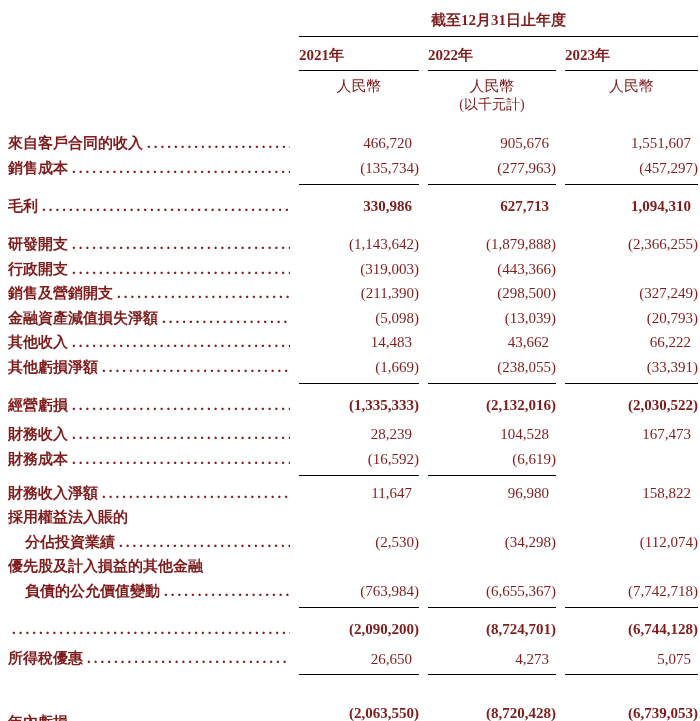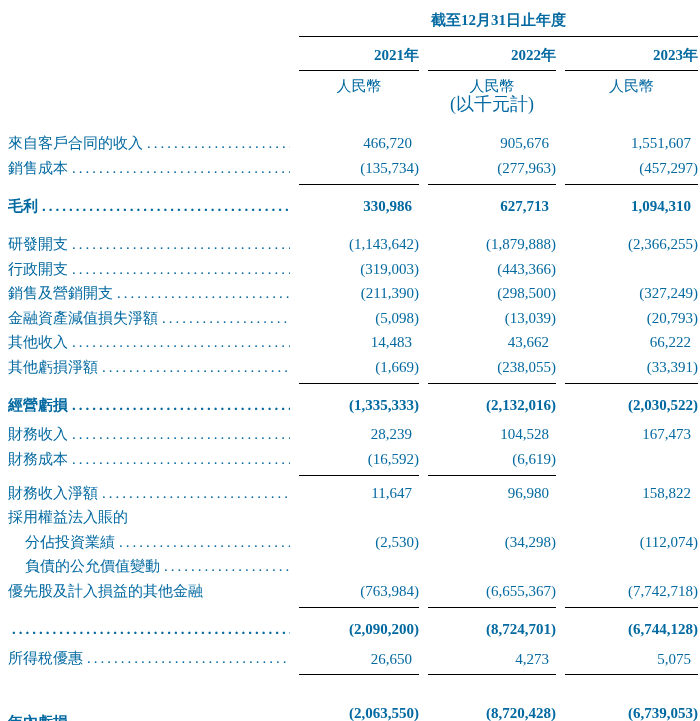--- a/index.html
+++ b/index.html
@@ -1,45 +1,45 @@
 <!DOCTYPE html>
 <html><head>
 <meta charset="utf-8">
 <style>
   html,body { margin:0; padding:0; background:#ffffff; }
   .page {
     width:700px; height:721px; box-sizing:border-box;
     padding:10px 0 0 8px;
     font-family:"Liberation Serif","DejaVu Serif",serif;
-    color:#0369a1; font-size:15px; overflow:hidden; background:#fff;
+    color:#7f1d1d; font-size:15px; overflow:hidden; background:#fff;
   }
   .grid {
     display:grid;
     grid-template-columns:282px 120px 128px 133px;
     column-gap:9px;
   }
   
   .h-period {
     grid-column:2 / 5; text-align:center; font-weight:bold;
     padding-bottom:6px; border-bottom:1.5px solid #000; line-height:20px;
   }
   .h-year {
-    text-align:right; font-weight:bold; line-height:20px;
+    text-align:left; font-weight:bold; line-height:20px;
     padding:8px 0 5px; border-bottom:1.5px solid #000;
   }
   .h-curr { text-align:center; padding-top:6px; line-height:19px; }
-  .h-note { text-align:center; font-size:18px; line-height:17px; }
+  .h-note { text-align:center; font-size:14px; line-height:17px; }
   
   #rows { margin-top:18px; }
   .row { align-items:end; }
   .row.bold { font-weight:bold; }
   .gap-sm { margin-top:5px; }
   .gap-md { margin-top:9px; }
   .gap-lg { margin-top:14px; }
-  .lbl { overflow:hidden; }
+  .lbl { overflow:hidden;font-weight:bold; }
   .lline { display:flex; line-height:24.5px; white-space:nowrap; }
   .lline.cont { padding-left:17px; }
   .dots { flex:1; overflow:hidden; white-space:nowrap; padding-left:4px; }
   .dots::after {
     content:"................................................................................";
     letter-spacing:3px;
   }
   .val { text-align:right; line-height:24.5px; white-space:nowrap; }
   .val.pos { padding-right:7px; }
   .val.u { border-bottom:1.5px solid #000; padding-bottom:3px; }
@@ -225,26 +225,26 @@
             <span>分佔投資業績</span>
             <span class="dots"></span>
           </div>
         </div>
         <div class="val">(2,530)</div>
         <div class="val">(34,298)</div>
         <div class="val">(112,074)</div>
       </div>
       <div class="grid row u-row">
         <div class="lbl">
+          <div class="lline">
+            <span>優先股及計入損益的其他金融</span>
+          </div>
           <div class="lline cont">
             <span>負債的公允價值變動</span>
             <span class="dots"></span>
-          </div>
-          <div class="lline">
-            <span>優先股及計入損益的其他金融</span>
           </div>
         </div>
         <div class="val u">(763,984)</div>
         <div class="val u">(6,655,367)</div>
         <div class="val u">(7,742,718)</div>
       </div>
       <div class="grid row bold gap-md">
         <div class="lbl">
           <div class="lline">
             <span class="dots"></span>

